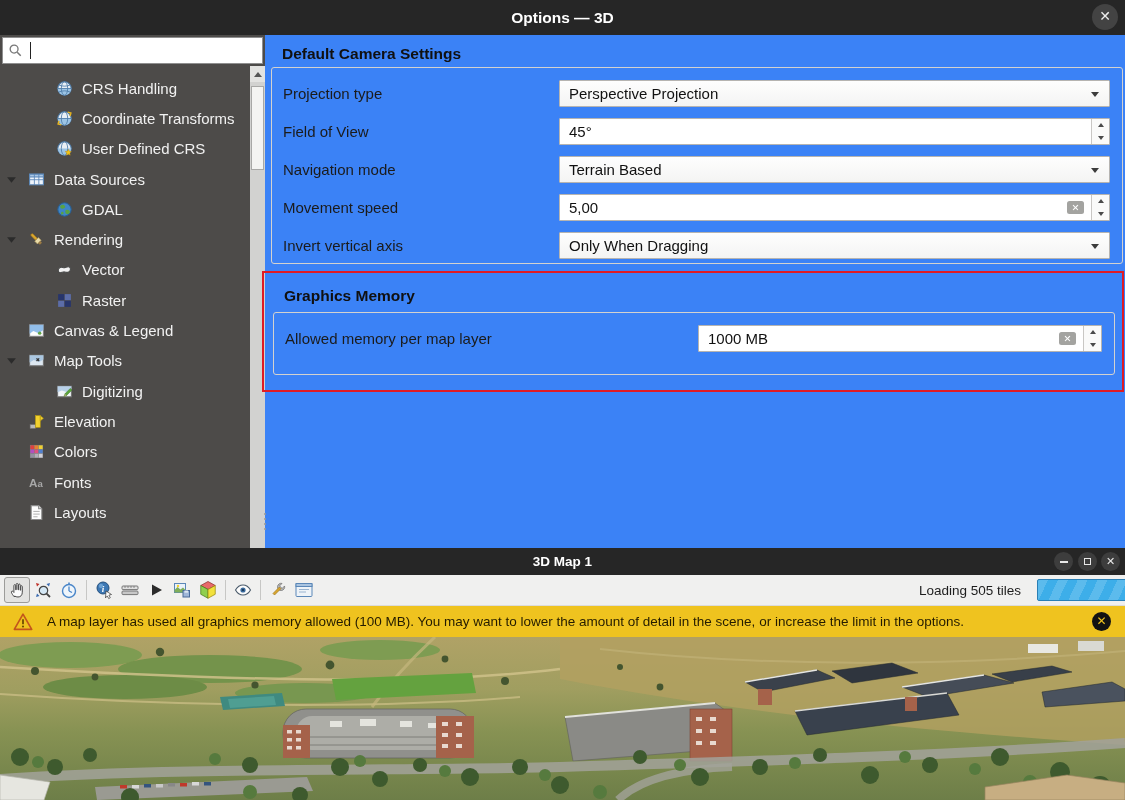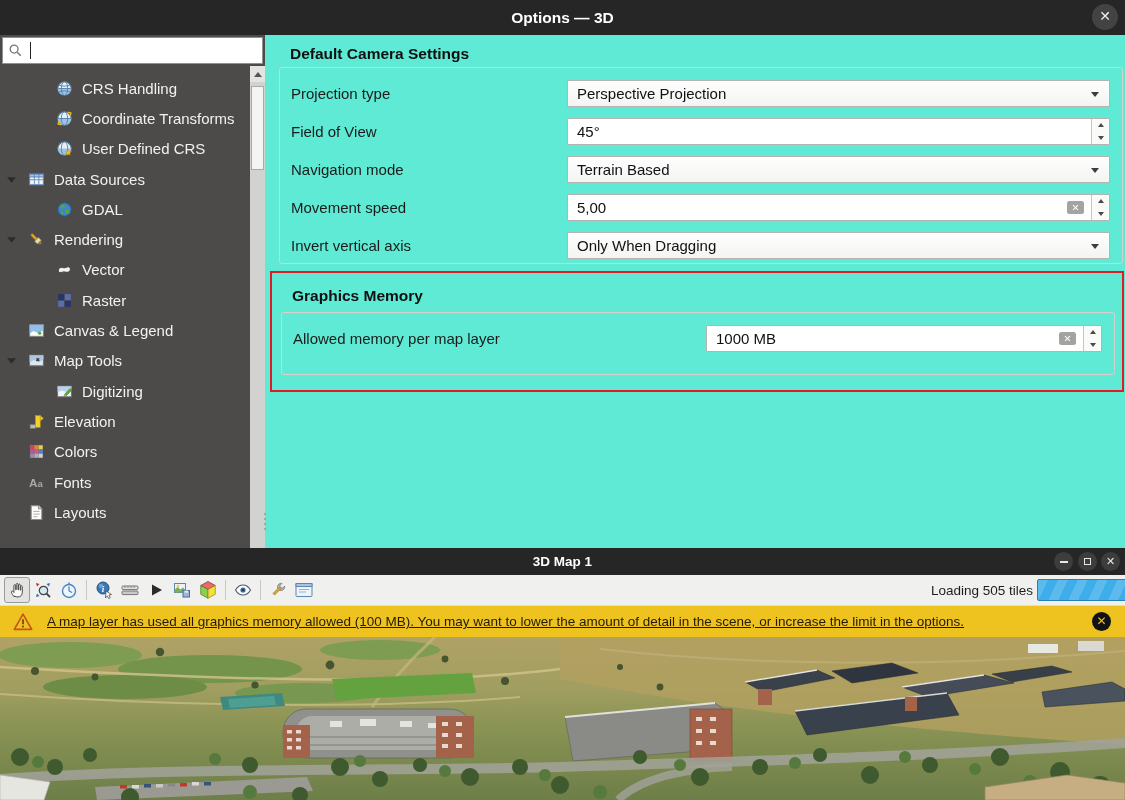--- a/index.html
+++ b/index.html
@@ -33,21 +33,21 @@
     border-top:1px solid #bcbcba; border-bottom:1px solid #bcbcba; }
 
   .vscroll { position:absolute; top:31px; right:0; width:15px; bottom:0; background:#d2d2d0; }
   .vscroll-up { height:16px; background:#e3e3e1; display:flex; align-items:center; justify-content:center; }
   .vscroll-up i { width:0; height:0; border:4px solid transparent; border-bottom:5px solid #555; border-top:none; }
   .vscroll-thumb { position:absolute; top:20px; left:1px; right:1px; height:84px; background:#f4f4f2; border:1px solid #a8a8a6; }
 
   .splitter { position:absolute; left:263px; top:478px; width:4px; height:22px; display:flex; flex-direction:column; align-items:center; gap:3px; }
   .splitter i { width:2px; height:2px; background:#9a9a98; border-radius:50%; }
 
-  .main { flex:1; background:#5eead4; padding:8px 2px 0 14px; position:relative; }
+  .main { flex:1; background:#3b82f6; padding:8px 2px 0 6px; position:relative; }
   .section-title { font-size:15.5px; font-weight:bold; color:#101010; margin:1px 0 0 11px; line-height:20px; }
   .groupbox { border:1px solid #d4d2cf; border-radius:3px; margin-top:3px; padding:12px 12px 0 11px; }
   .groupbox.camera { height:197px; }
   .frow { display:flex; align-items:center; margin-bottom:11px; }
   .flabel { width:276px; font-size:15px; color:#1b1b1b; flex:none; }
   .frow.memory .flabel { width:413px; }
   .control { flex:1; height:27px; background:#fff; border:1px solid #b6b4b1; border-radius:1px;
     position:relative; display:flex; align-items:center; padding-left:9px; font-size:15px; color:#111; }
   .control.combo { background:linear-gradient(#fefefe,#f4f4f3); }
   .combo-arrow { position:absolute; right:10px; top:11px; width:0; height:0;
@@ -72,29 +72,29 @@
   .mini-btn.min { right:52px; } .mini-btn.max { right:28px; } .mini-btn.cls { right:5px; }
   .mini-btn .sq { width:7px; height:7px; border:1.5px solid #e8e8e8; }
   .mini-btn .dash { width:8px; height:2px; background:#e8e8e8; }
 
   .map-toolbar { height:31px; background:#f0f0ef; border-bottom:1px solid #dcdcda;
     display:flex; align-items:center; padding-left:4px; position:relative; }
   .tb-btn { width:26px; height:26px; border-radius:3px; display:flex; align-items:center; justify-content:center; flex:none; border:1px solid transparent; }
   .tb-btn.pressed { background:#e3e3e1; border:1px solid #9c9c9a; }
   .tb-btn svg { width:20px; height:20px; }
   .tb-sep { width:1px; height:20px; background:#c7c7c5; margin:0 4px; flex:none; }
-  .status-text { position:absolute; right:92px; top:0; height:31px; display:flex; align-items:center;
+  .status-text { position:absolute; right:104px; top:0; height:31px; display:flex; align-items:center;
     font-size:13.5px; color:#1d1d1d; }
   .progressbar { position:absolute; left:1037px; right:-2px; top:4px; height:22px;
     background:#3daee9 repeating-linear-gradient(115deg, rgba(255,255,255,.16) 0 9px, rgba(255,255,255,0) 9px 18px);
     border:1px solid #2a7fb5; border-radius:2px; }
 
   .warning-banner { height:31px; background:#efc31f; display:flex; align-items:center; padding:0 12px; position:relative; }
   .warn-icon { width:22px; height:22px; flex:none; }
-  .warn-text { margin-left:13px; font-size:13.5px; color:#241c00;text-decoration:underline; }
+  .warn-text { margin-left:13px; font-size:13.5px; color:#241c00; }
   .warn-close { position:absolute; right:14px; top:6px; width:19px; height:19px; border-radius:50%;
     background:#121212; color:#efc31f; font-size:12px; font-weight:bold; line-height:18px; text-align:center; }
 
   .map-view { height:163px; position:relative; overflow:hidden; background:#8a9455; }
   .map-view svg { display:block; width:1125px; height:163px; }
 </style>
 </head>
 <body>
 
 <div class="app">

